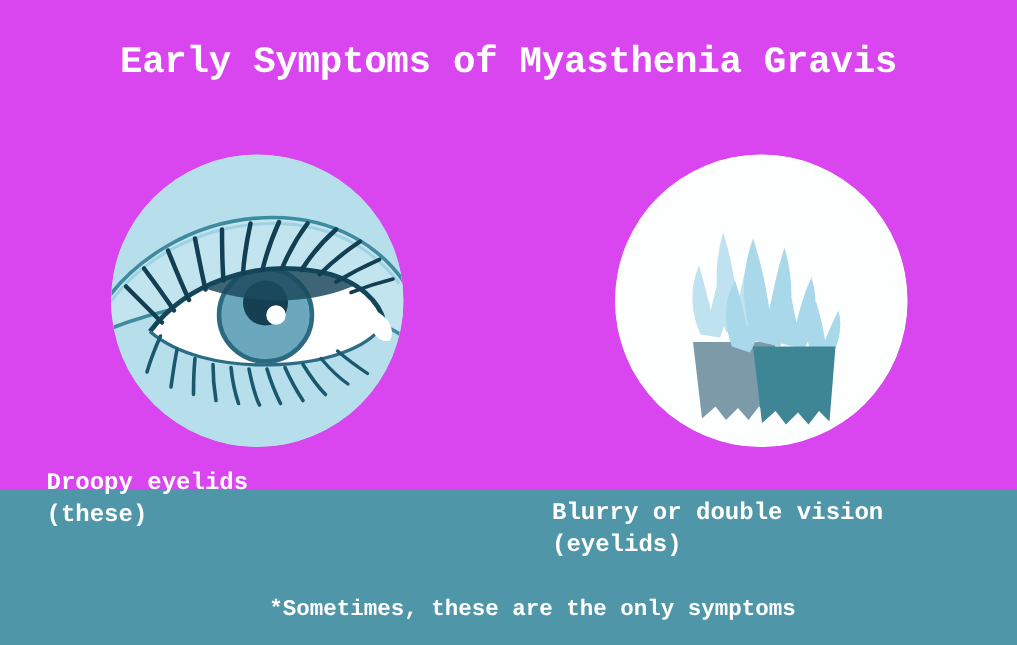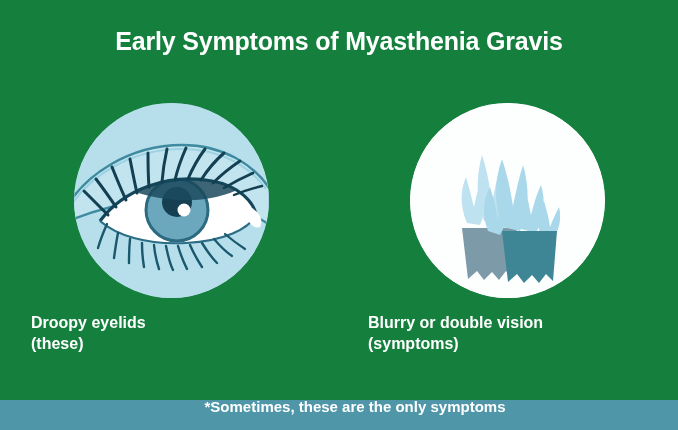--- a/index.html
+++ b/index.html
@@ -10,22 +10,23 @@
   body {
     width: 678px;
     height: 430px;
     overflow: hidden;
     font-family: "Liberation Sans", sans-serif;
     background: #4f97a8;
   }
   #infographic {
     position: relative;
     width: 678px;
-    height: 400px;
-    background: #15803d;
+    height: 326px;
+    background: #d946ef;
+    font-family: Liberation Mono, monospace;
   }
   .title {
     position: absolute;
     top: 27px;
     left: 0;
     width: 678px;
     text-align: center;
     color: #ffffff;
     font-size: 25px;
     font-weight: bold;
@@ -54,21 +55,21 @@
     position: absolute;
     top: 312px;
     width: 280px;
     text-align: left;
     color: #ffffff;
     font-size: 16px;
     font-weight: bold;
     line-height: 21px;
   }
   .caption-left  { left: 31px; }
-  .caption-right { left: 368px; }
+  .caption-right { left: 368px; margin-top: 20px; }
   .caption .line2 { display: block; }
 
   .footnote {
     position: absolute;
     top: 398px;
     left: 0;
     width: 678px;
     text-align: center;
     color: #ffffff;
     font-size: 15px;
@@ -202,18 +203,18 @@
             <path d="M92,128 L147,128 L143,178 L136,171 L129,180 L122,172
                      L114,180 L107,171 L98,179 Z" fill="#3e8595"></path>
           </g>
         </g>
       </svg>
     </div>
   </div>
 
   <div class="caption caption-right">
     <span>Blurry or double vision</span>
-    <span class="line2">(symptoms)</span>
+    <span class="line2">(eyelids)</span>
   </div>
 
   <div class="footnote">*Sometimes, these are the only symptoms</div>
 
 </div>
 
 </body></html>

